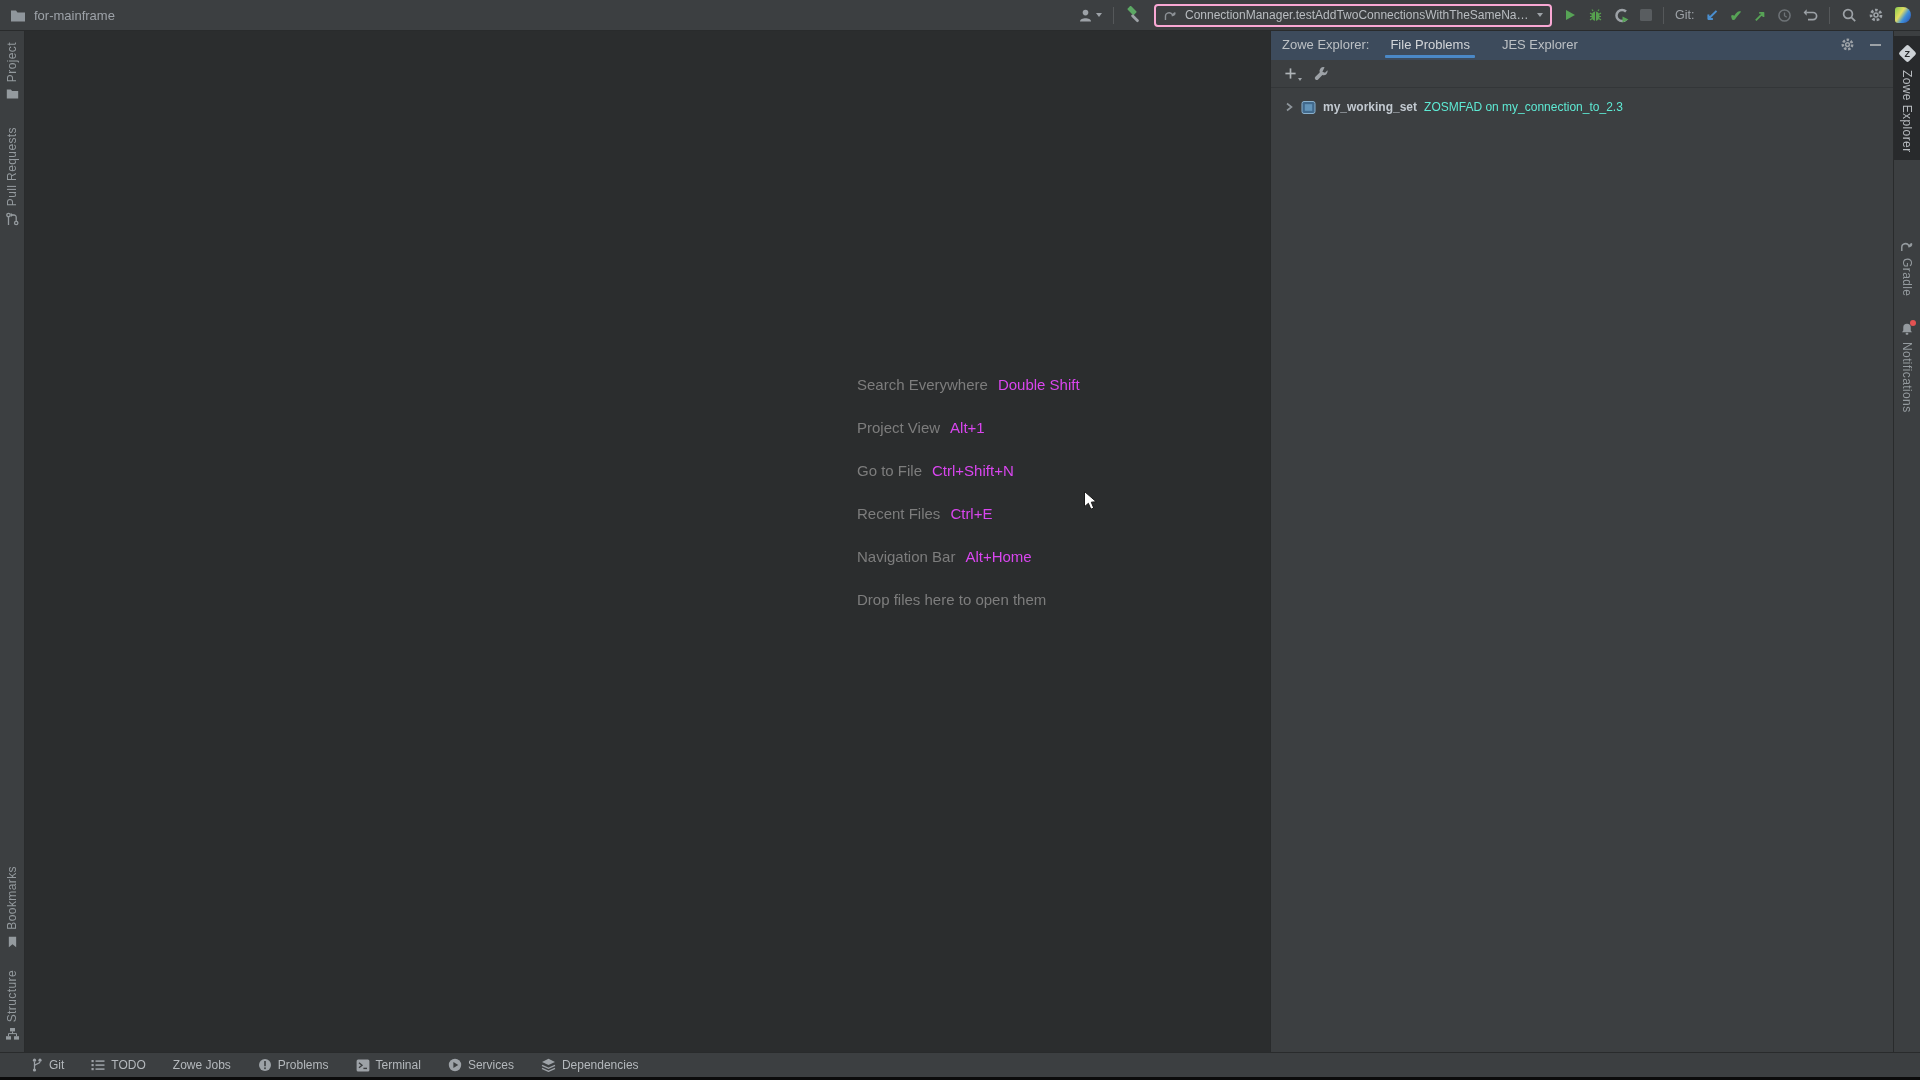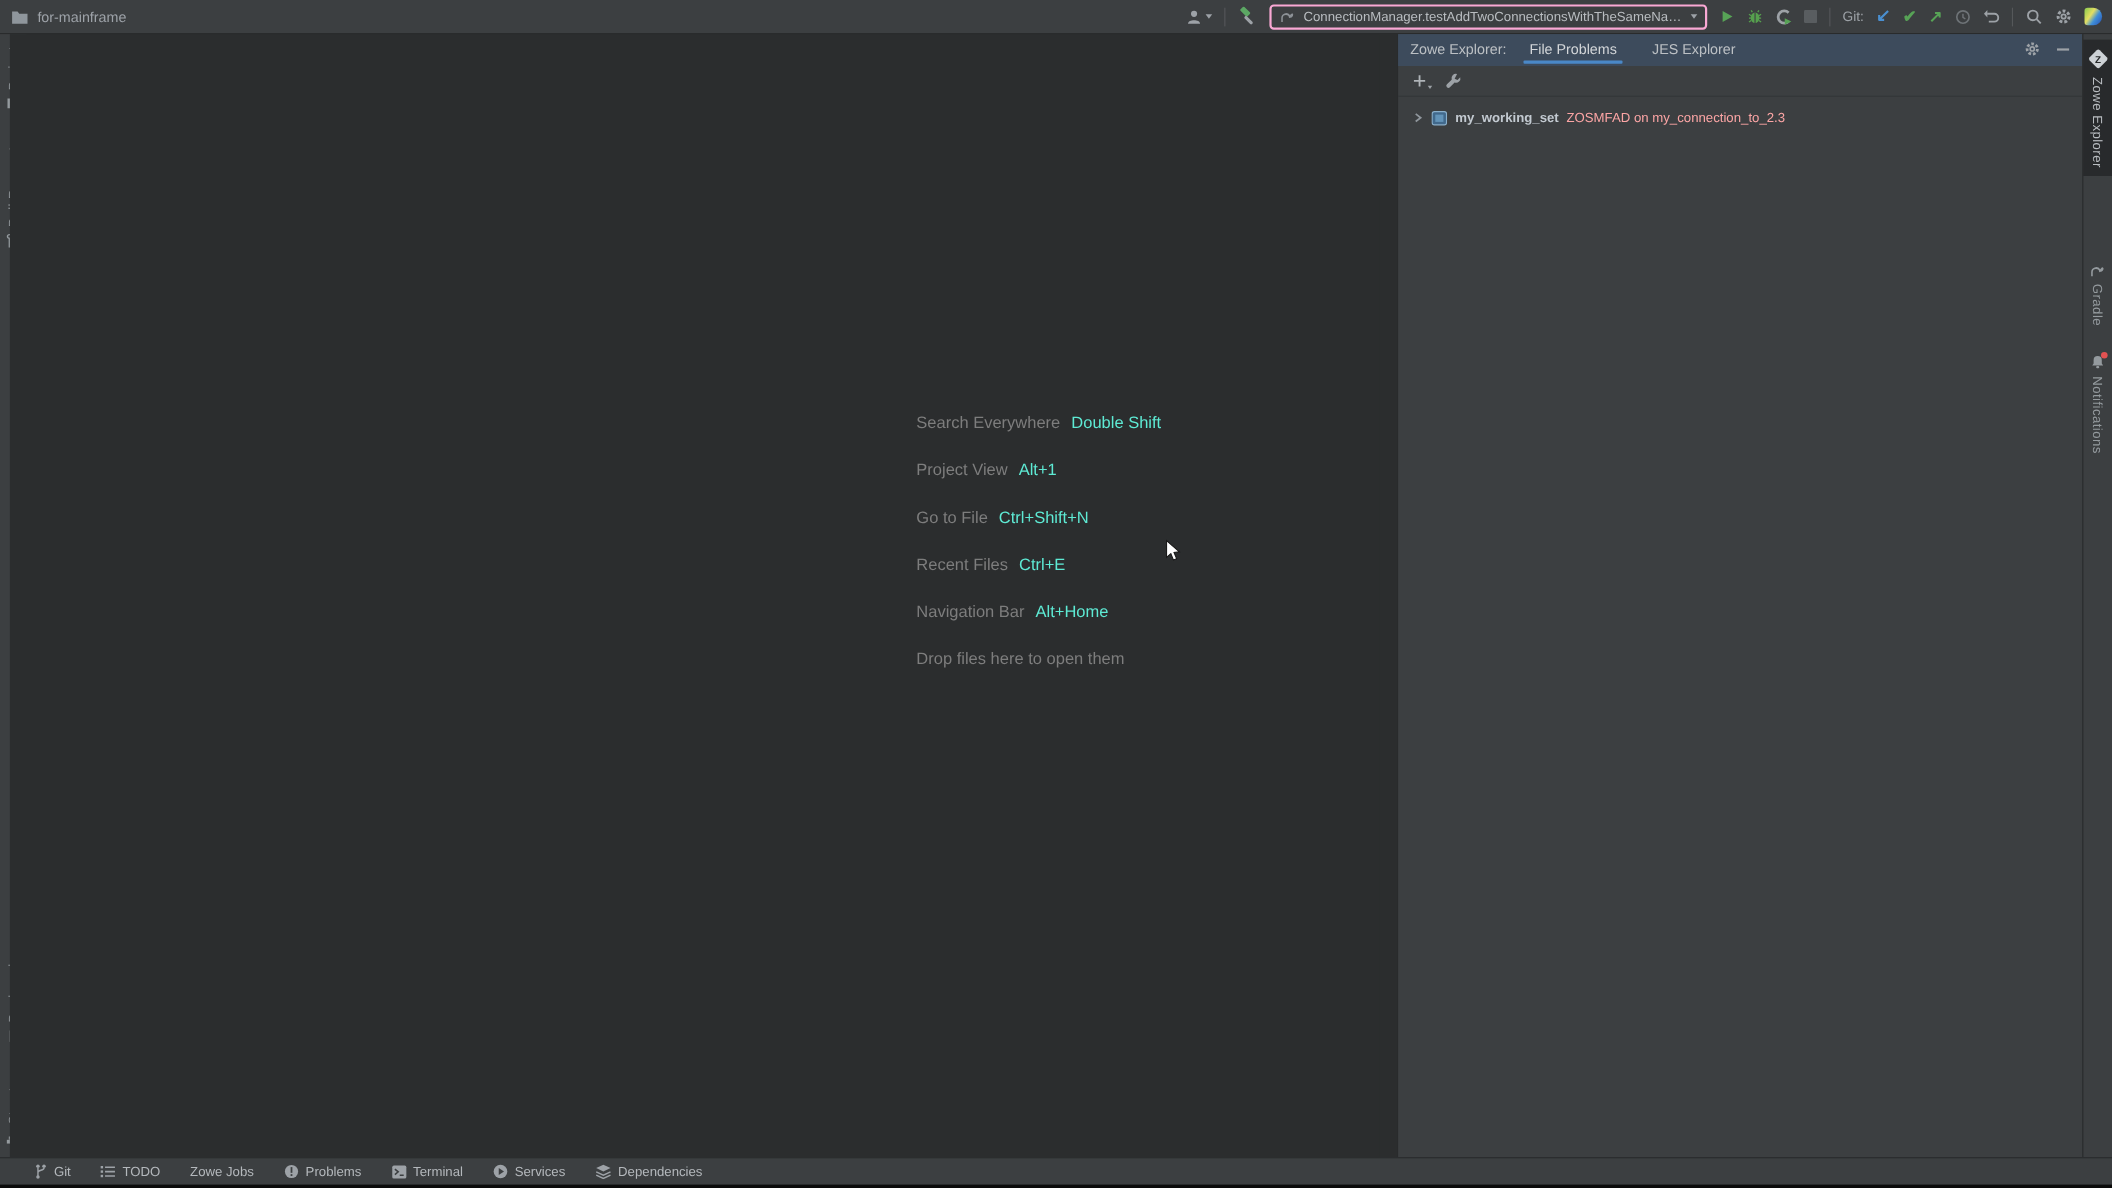--- a/index.html
+++ b/index.html
@@ -41,26 +41,26 @@
   .vtext-right { writing-mode:vertical-rl; letter-spacing:.4px; }
   .stripe-spacer { flex:1; }
   .zowe-diamond { width:13px; height:13px; background:#cdd2d6; transform:rotate(45deg);
                   border-radius:2px; display:flex; align-items:center; justify-content:center; margin:4px 0; }
   .zowe-diamond span { transform:rotate(-45deg); font-size:9px; font-weight:bold; color:#26282a; }
   .bell-wrap { position:relative; }
   .bell-dot { position:absolute; right:-2px; top:-2px; width:6px; height:6px;
               border-radius:50%; background:#e35252; }
 
   
-  .editor { position:absolute; left:9px; top:31px; width:1245px; height:1021px;
+  .editor { position:absolute; left:33px; top:31px; width:1245px; height:1021px;
             background:#2b2d2e; }
   .shortcuts { position:absolute; left:824px; top:332px; font-size:15px; }
   .sc-line { height:43px; display:flex; align-items:center; gap:10px; }
   .sc-label { color:#7d7d7d; }
-  .sc-keys  { color:#5eead4; }
+  .sc-keys  { color:#d946ef; }
   .cursor-arrow { position:absolute; left:1050px; top:459px; }
 
   
   .panel { position:absolute; left:1270px; top:31px; width:623px; height:1021px;
            background:#3c3f41; border-left:1px solid #292b2c; }
   .panel-header { height:29px; background:#3d4b5c; display:flex; align-items:center;
                   font-size:13px; color:#bcc0c4; padding:0 12px 2px 11px; }
   .ph-title { margin-right:18px; }
   .ph-tab { position:relative; height:100%; display:flex; align-items:center;
             padding:0 3px; margin-right:26px; cursor:default; }
@@ -72,21 +72,21 @@
   .panel-toolbar { height:28px; display:flex; align-items:center; gap:17px;
                    padding-left:13px; border-bottom:1px solid #333638; }
   .plus-wrap { position:relative; }
   .mini-caret { position:absolute; right:-5px; bottom:-1px; width:0; height:0;
                 border-left:2.5px solid transparent; border-right:2.5px solid transparent;
                 border-top:3px solid #9da2a7; }
   .tree { padding-top:7px; }
   .tree-row { height:24px; display:flex; align-items:center; font-size:12px;
               padding-left:13px; gap:7px; cursor:default; }
   .tree-name   { font-weight:bold; color:#c3cad1; }
-  .tree-detail { color:#fca5a5; }
+  .tree-detail { color:#5eead4; }
 
   
   .statusbar { position:absolute; left:0; top:1052px; width:1920px; height:25px;
                background:#3c3f41; border-top:1px solid #292b2c;
                display:flex; align-items:center; gap:27px; padding-left:31px;
                font-size:12px; color:#b4b8bc; }
   .sb-item { display:flex; align-items:center; gap:6px; cursor:default; }
   .bottom-strip { position:absolute; left:0; top:1077px; width:1920px; height:3px; background:#0b0b0b; }
 </style>
 </head>

